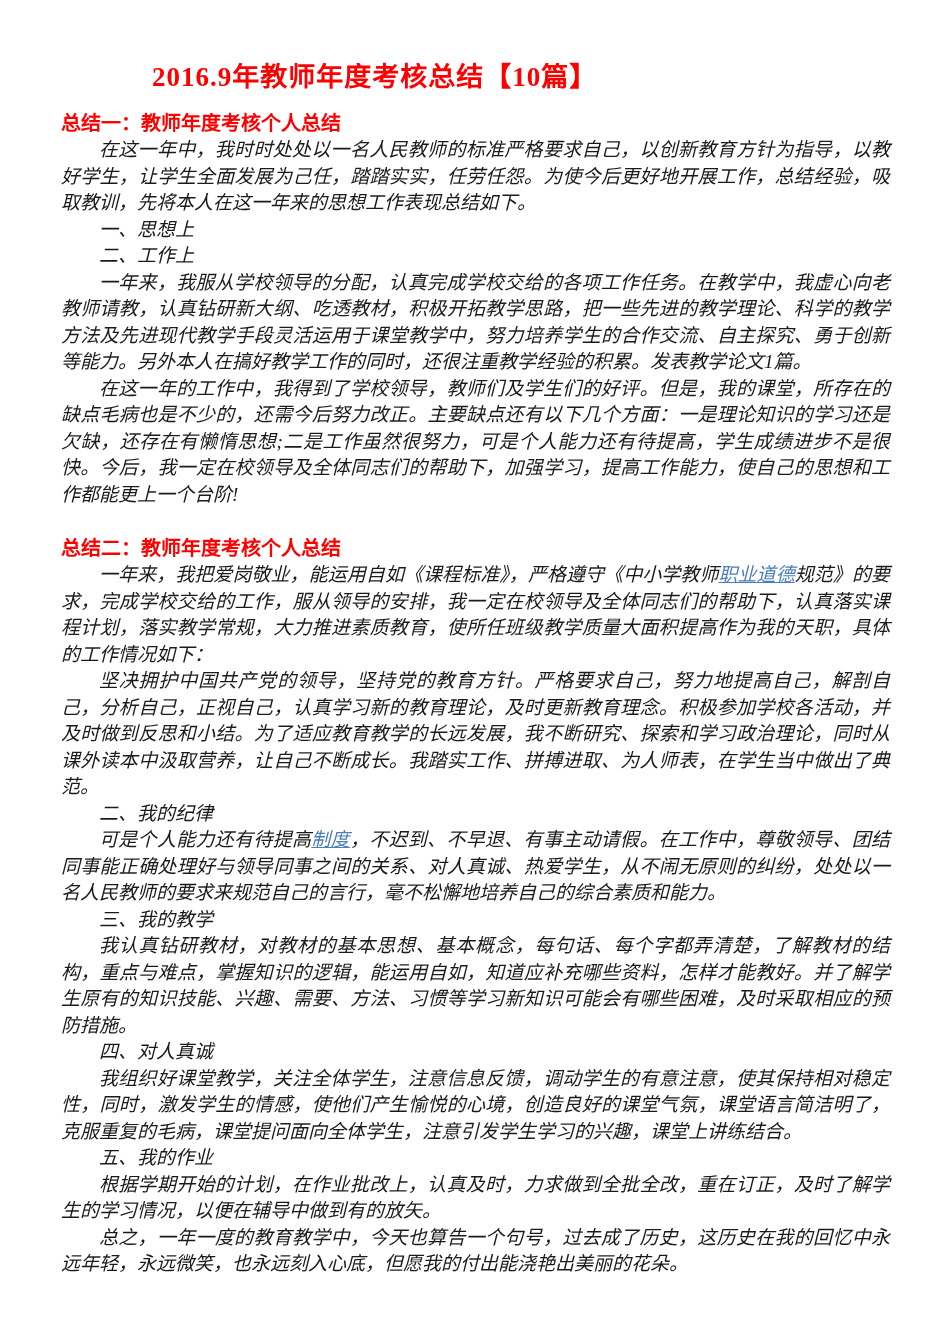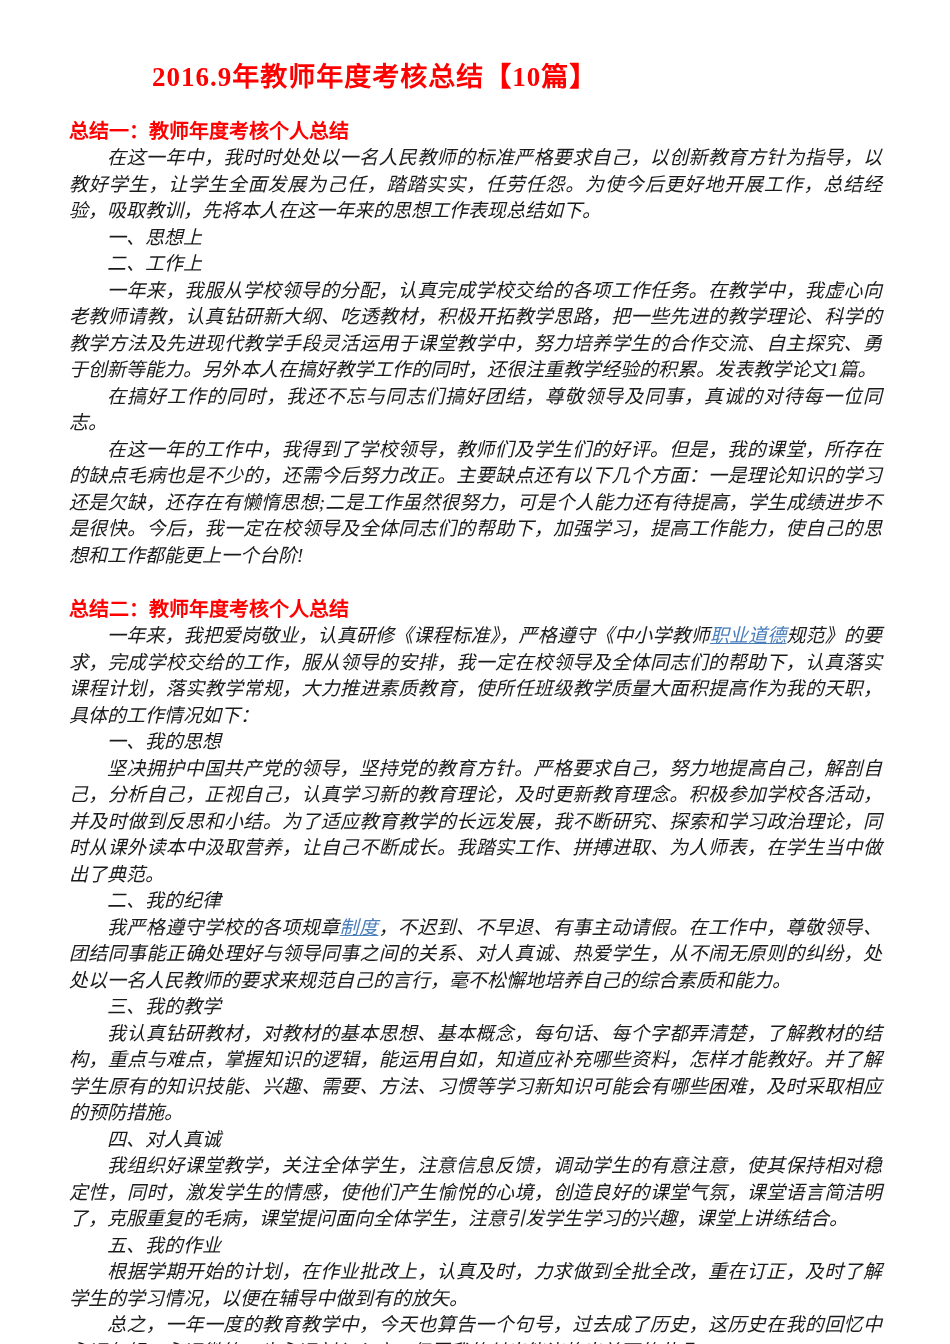--- a/index.html
+++ b/index.html
@@ -14,28 +14,28 @@
     font-family: "Liberation Serif", "DejaVu Serif", serif;
   }
   .page {
     box-sizing: border-box;
     width: 950px;
     height: 1344px;
     padding: 60px 56px 0 57px;
     background: var(--bg, #ffffff);
   }
   .doc-title {
-    margin: 0 0 24px 95px;
+    margin: 0 0 16px 95px;
     font-size: 27px;
     line-height: 34px;
     font-weight: bold;
     color: var(--title-color, #ff0000);
     letter-spacing: 1px;
   }
-  .section { margin: 12px; }
+  .section { margin: 4px; }
   .section + .section { margin-top: 27px; }
   .sec-heading {
     margin: 0;
     font-size: 20px;
     line-height: 27px;
     font-weight: bold;
     color: var(--heading-color, #ff0000);
   }
   .para {
     margin: 0;
@@ -57,30 +57,28 @@
 
 <div class="page">
   <h1 class="doc-title">2016.9年教师年度考核总结【10篇】</h1>
   <div id="sections">
       <section class="section">
         <h2 class="sec-heading">总结一：教师年度考核个人总结</h2>
         <p class="para"><span>在这一年中，我时时处处以一名人民教师的标准严格要求自己，以创新教育方针为指导，以教好学生，让学生全面发展为己任，踏踏实实，任劳任怨。为使今后更好地开展工作，总结经验，吸取教训，先将本人在这一年来的思想工作表现总结如下。</span></p>
         <p class="para"><span>一、思想上</span></p>
         <p class="para"><span>二、工作上</span></p>
         <p class="para"><span>一年来，我服从学校领导的分配，认真完成学校交给的各项工作任务。在教学中，我虚心向老教师请教，认真钻研新大纲、吃透教材，积极开拓教学思路，把一些先进的教学理论、科学的教学方法及先进现代教学手段灵活运用于课堂教学中，努力培养学生的合作交流、自主探究、勇于创新等能力。另外本人在搞好教学工作的同时，还很注重教学经验的积累。发表教学论文1篇。</span></p>
-        <p class="para"><span>在搞好工作的同时，我还不忘与同志们搞好团结，尊敬领导及同事，真诚的对待每一位同志。</span></p>
         <p class="para"><span>在这一年的工作中，我得到了学校领导，教师们及学生们的好评。但是，我的课堂，所存在的缺点毛病也是不少的，还需今后努力改正。主要缺点还有以下几个方面：一是理论知识的学习还是欠缺，还存在有懒惰思想;二是工作虽然很努力，可是个人能力还有待提高，学生成绩进步不是很快。今后，我一定在校领导及全体同志们的帮助下，加强学习，提高工作能力，使自己的思想和工作都能更上一个台阶!</span></p>
       </section>
       <section class="section">
         <h2 class="sec-heading">总结二：教师年度考核个人总结</h2>
-        <p class="para"><span>一年来，我把爱岗敬业，认真研修《课程标准》，严格遵守《中小学教师</span><a class="doc-link" href="#">职业道德</a><span>规范》的要求，完成学校交给的工作，服从领导的安排，我一定在校领导及全体同志们的帮助下，认真落实课程计划，落实教学常规，大力推进素质教育，使所任班级教学质量大面积提高作为我的天职，具体的工作情况如下：</span></p>
-        <p class="para"><span>一、我的思想</span></p>
+        <p class="para"><span>一年来，我把爱岗敬业，能运用自如《课程标准》，严格遵守《中小学教师</span><a class="doc-link" href="#">职业道德</a><span>规范》的要求，完成学校交给的工作，服从领导的安排，我一定在校领导及全体同志们的帮助下，认真落实课程计划，落实教学常规，大力推进素质教育，使所任班级教学质量大面积提高作为我的天职，具体的工作情况如下：</span></p>
         <p class="para"><span>坚决拥护中国共产党的领导，坚持党的教育方针。严格要求自己，努力地提高自己，解剖自己，分析自己，正视自己，认真学习新的教育理论，及时更新教育理念。积极参加学校各活动，并及时做到反思和小结。为了适应教育教学的长远发展，我不断研究、探索和学习政治理论，同时从课外读本中汲取营养，让自己不断成长。我踏实工作、拼搏进取、为人师表，在学生当中做出了典范。</span></p>
         <p class="para"><span>二、我的纪律</span></p>
-        <p class="para"><span>我严格遵守学校的各项规章</span><a class="doc-link" href="#">制度</a><span>，不迟到、不早退、有事主动请假。在工作中，尊敬领导、团结同事能正确处理好与领导同事之间的关系、对人真诚、热爱学生，从不闹无原则的纠纷，处处以一名人民教师的要求来规范自己的言行，毫不松懈地培养自己的综合素质和能力。</span></p>
+        <p class="para"><span>可是个人能力还有待提高</span><a class="doc-link" href="#">制度</a><span>，不迟到、不早退、有事主动请假。在工作中，尊敬领导、团结同事能正确处理好与领导同事之间的关系、对人真诚、热爱学生，从不闹无原则的纠纷，处处以一名人民教师的要求来规范自己的言行，毫不松懈地培养自己的综合素质和能力。</span></p>
         <p class="para"><span>三、我的教学</span></p>
         <p class="para"><span>我认真钻研教材，对教材的基本思想、基本概念，每句话、每个字都弄清楚，了解教材的结构，重点与难点，掌握知识的逻辑，能运用自如，知道应补充哪些资料，怎样才能教好。并了解学生原有的知识技能、兴趣、需要、方法、习惯等学习新知识可能会有哪些困难，及时采取相应的预防措施。</span></p>
         <p class="para"><span>四、对人真诚</span></p>
         <p class="para"><span>我组织好课堂教学，关注全体学生，注意信息反馈，调动学生的有意注意，使其保持相对稳定性，同时，激发学生的情感，使他们产生愉悦的心境，创造良好的课堂气氛，课堂语言简洁明了，克服重复的毛病，课堂提问面向全体学生，注意引发学生学习的兴趣，课堂上讲练结合。</span></p>
         <p class="para"><span>五、我的作业</span></p>
         <p class="para"><span>根据学期开始的计划，在作业批改上，认真及时，力求做到全批全改，重在订正，及时了解学生的学习情况，以便在辅导中做到有的放矢。</span></p>
         <p class="para"><span>总之，一年一度的教育教学中，今天也算告一个句号，过去成了历史，这历史在我的回忆中永远年轻，永远微笑，也永远刻入心底，但愿我的付出能浇艳出美丽的花朵。</span></p>
       </section>
     </div>
 </div>

